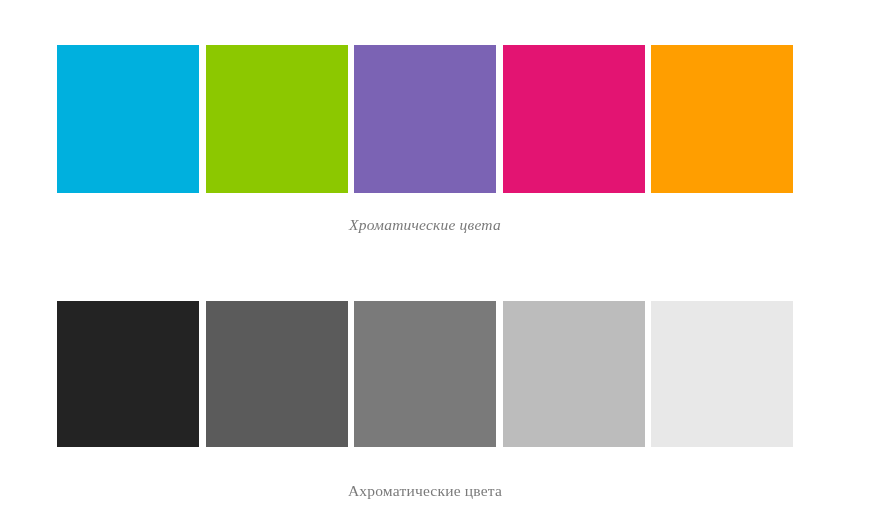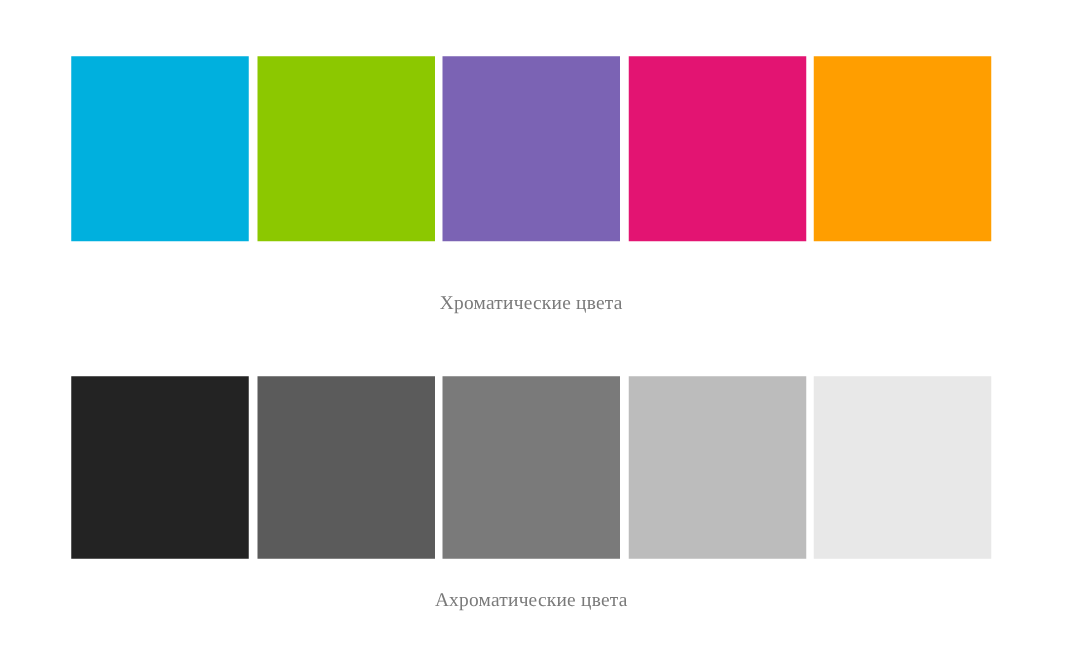--- a/index.html
+++ b/index.html
@@ -63,25 +63,26 @@
     width: 736px;
     text-align: center;
     font-family: "Liberation Serif", "DejaVu Serif", serif;
     font-size: 15.5px;
     line-height: 20px;
     color: #7a7a7a;
     letter-spacing: 0.2px;
   }
 
   .swatch-group.chromatic .caption {
-    margin-top: 40px;
+    margin-top: 22px;
+    font-style: italic;
   }
 
   .swatch-group.achromatic .caption {
-    margin-top: 24px;
+    margin-top: 34px;
   }
 </style>
 </head>
 <body style="background: rgb(255, 255, 255);">
 
 <div class="page">
 
   <div class="swatch-group chromatic">
     <div class="swatch-row">
       <div class="swatch" style="background: rgb(0, 176, 222);"></div>

